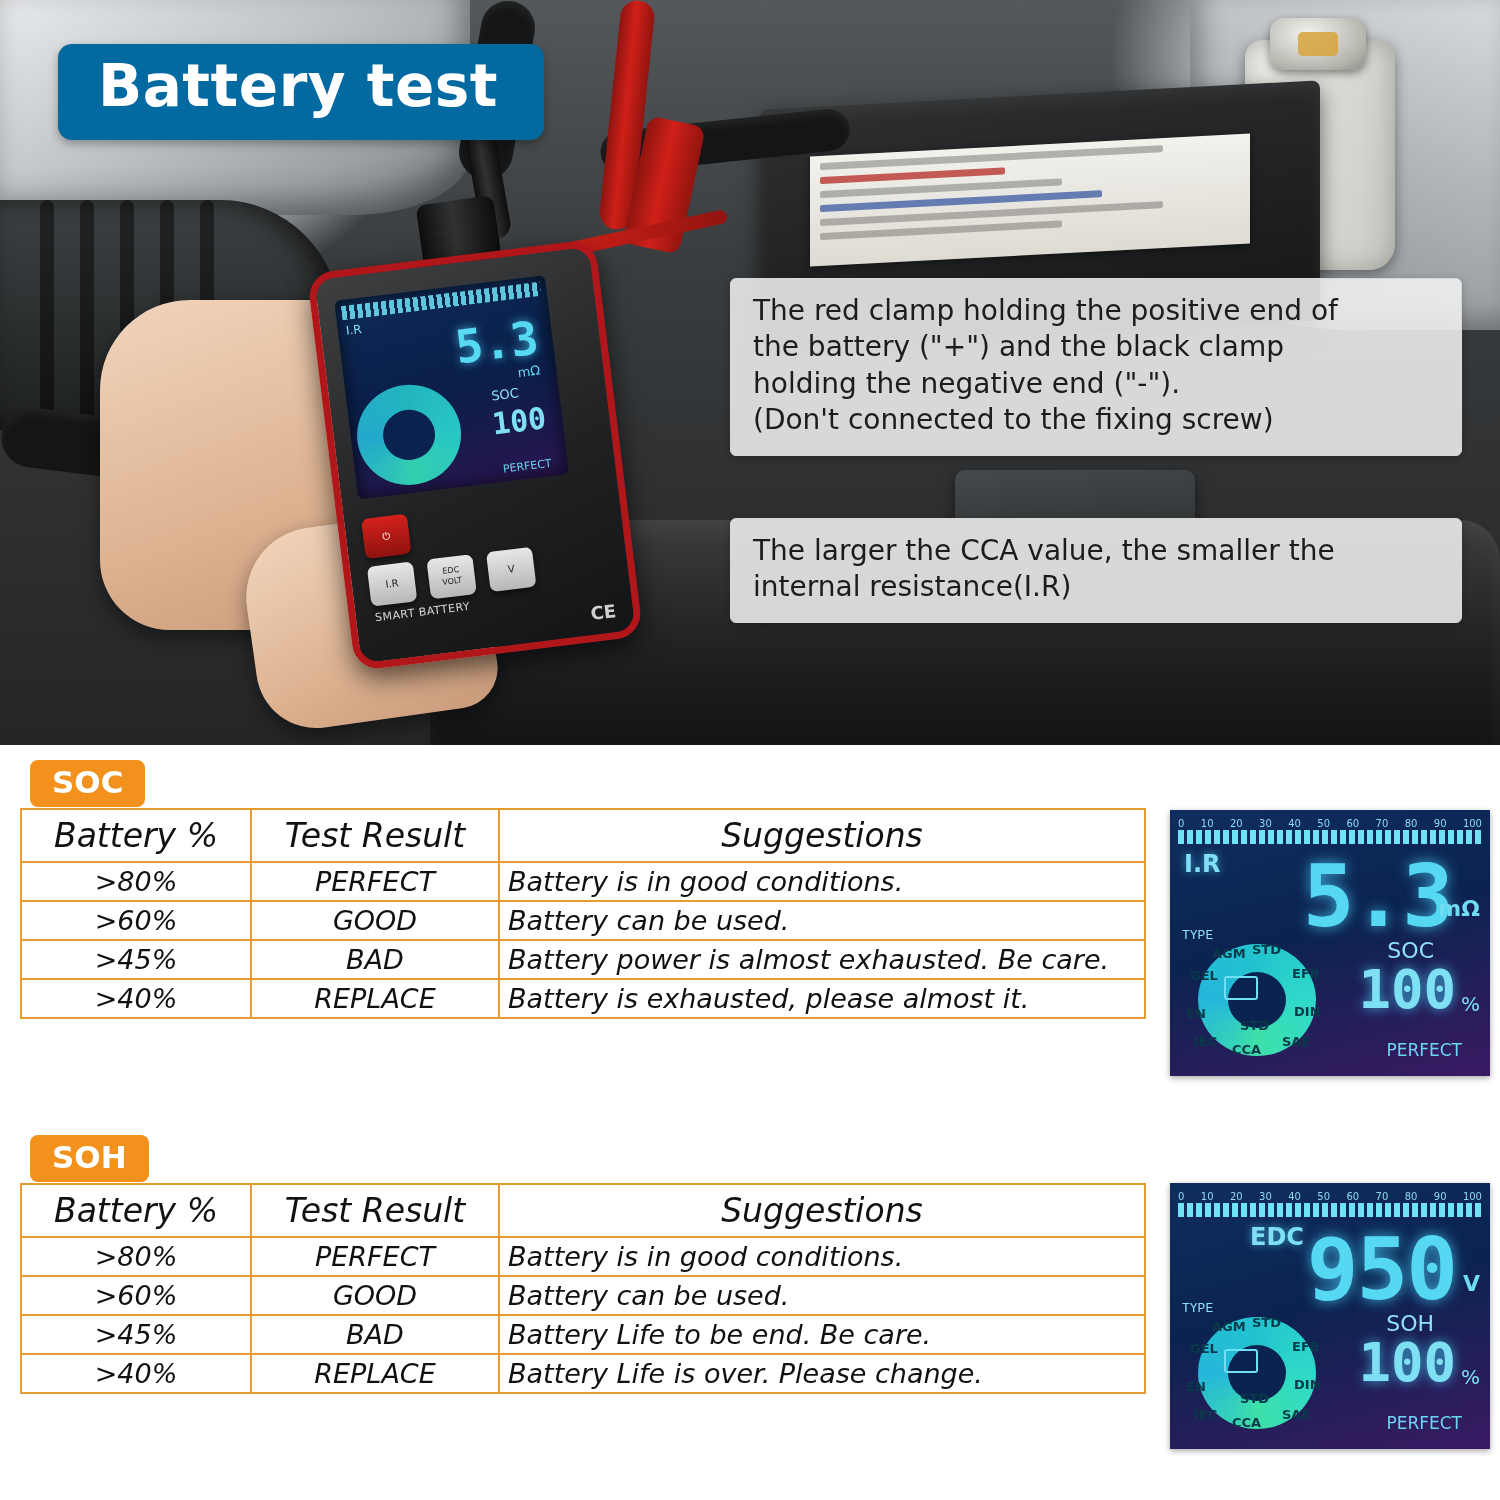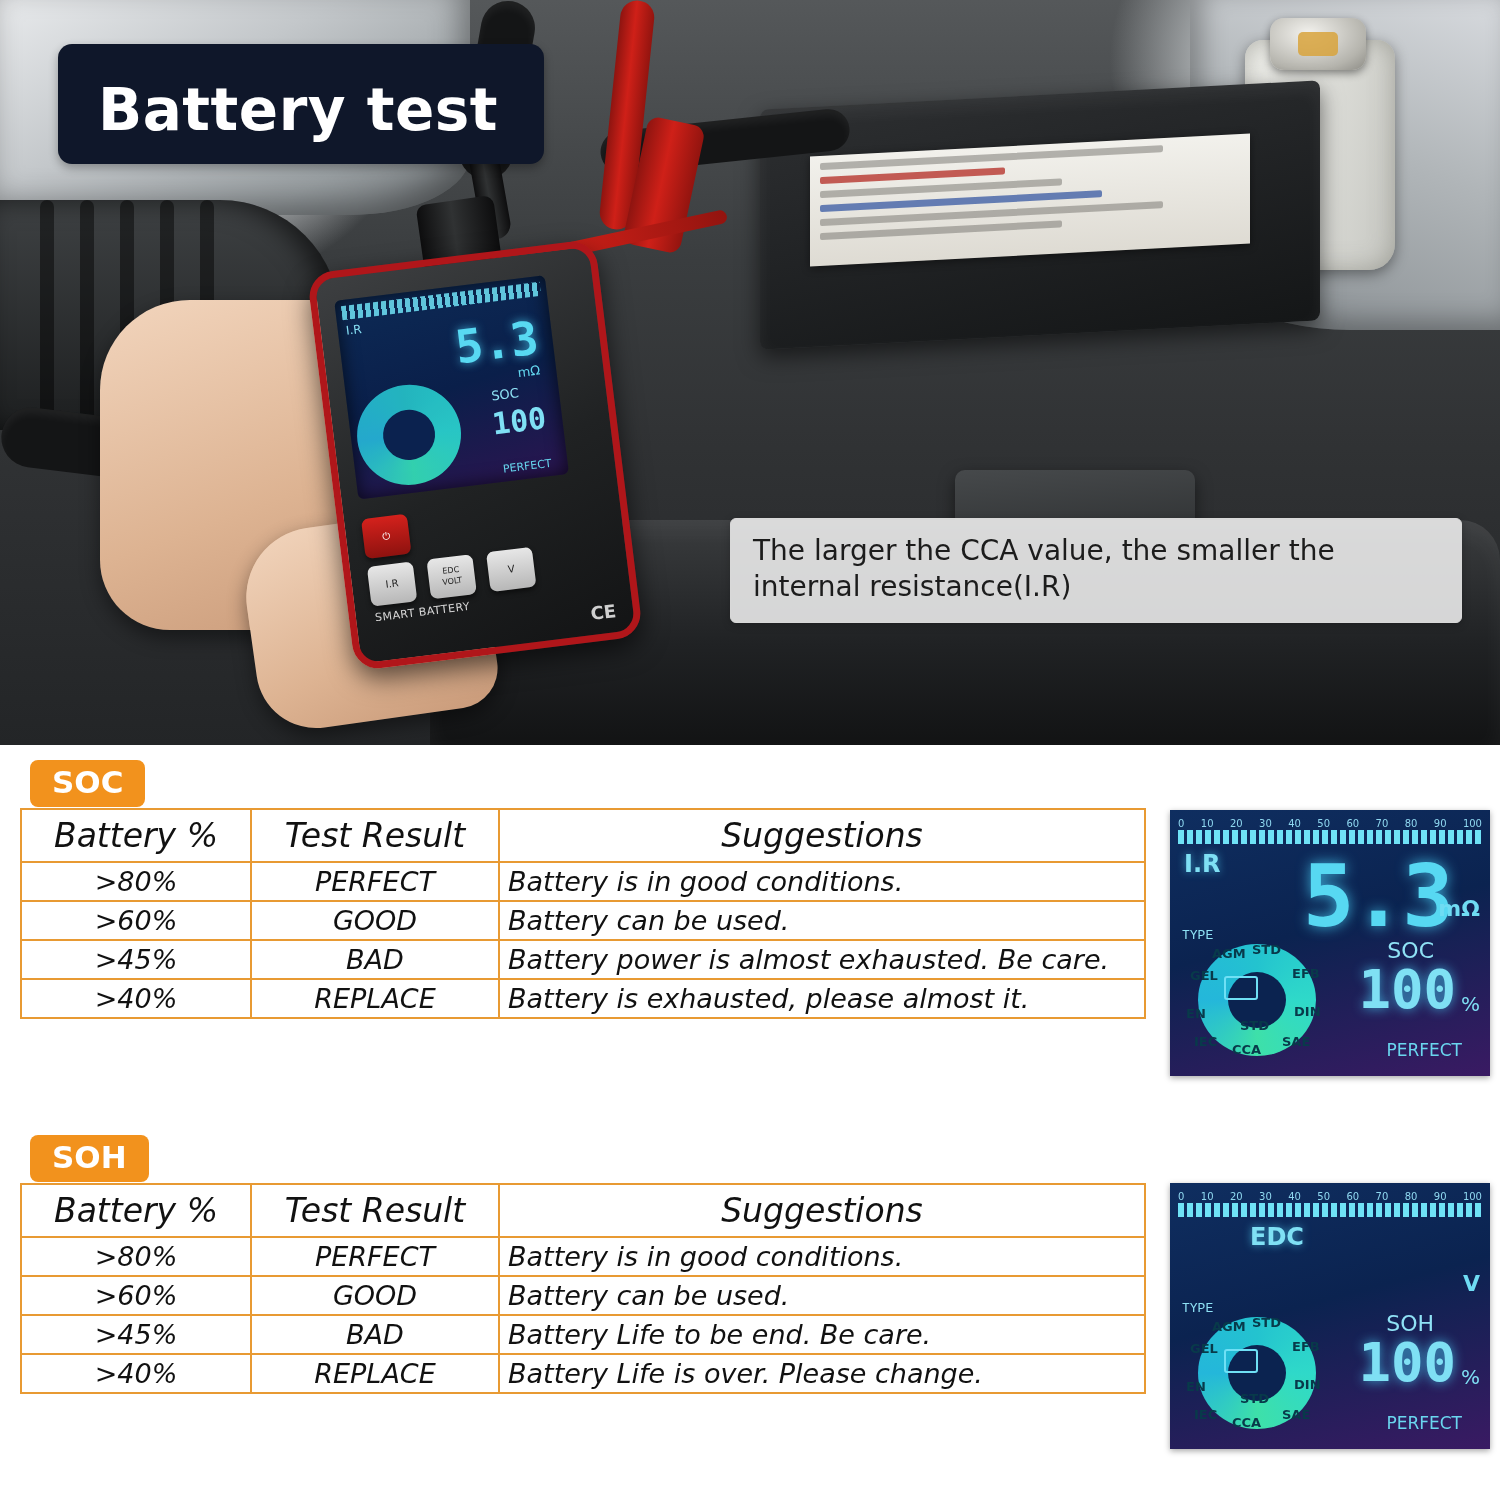--- a/index.html
+++ b/index.html
@@ -161,23 +161,23 @@
   
   .hand{
     position:absolute;background:linear-gradient(160deg,#f2d5bd,#ddb392 60%,#c99a79);
     border-radius:60px;
     box-shadow:0 8px 20px rgba(0,0,0,.45);
   }
 
   
   .title-pill{
     position:absolute;left:58px;top:44px;
-    background:#0f172a;
+    background:#0369a1;
     border-radius:14px;
-    padding:32px 46px 20px 40px;
+    padding:8px 46px 20px 40px;
     box-shadow:0 4px 10px rgba(0,0,0,.3);
   }
   .title-pill span{
     color:#ffffff;font-size:58px;font-weight:bold;letter-spacing:.5px;
     font-family:"DejaVu Sans", sans-serif;
   }
 
   
   .callout{
     position:absolute;
@@ -343,20 +343,26 @@
       <div class="key" style="left:120px;top:48px;">V</div>
     </div>
     <div class="meter-brand">SMART BATTERY</div>
     <div class="meter-ce">CE</div>
   </div>
 
   <div class="title-pill">
     <span>Battery test</span>
   </div>
 
+  <div class="callout callout-1">
+    The red clamp holding the positive end of<br>
+    the battery ("+") and the black clamp<br>
+    holding the negative end ("-").<br>
+    (Don't connected to the fixing screw)
+  </div>
   <div class="callout callout-2">
     The larger the CCA value, the smaller the<br>
     internal resistance(I.R)
   </div>
 </div>
 
 <div class="bottom">
 
   <div class="sec-pill" style="left:30px;top:15px;">
     <span>SOC</span>
@@ -488,20 +494,21 @@
         <span>50</span>
         <span>60</span>
         <span>70</span>
         <span>80</span>
         <span>90</span>
         <span>100</span>
       </div>
       <div class="bars"></div>
     </div>
     <div class="tag" style="left:80px;">EDC</div>
+    <div class="big" style="right:34px;">950</div>
     <div class="bigunit" style="top:88px;">V</div>
     <div class="soclabel">SOH</div>
     <div class="pct">100</div>
     <div class="pctmark">%</div>
     <div class="perfect">PERFECT</div>
     <div class="typebox">
       <div class="type-title">TYPE</div>
       <div class="ring"></div>
       <div class="bat"></div>
       <div class="tl" style="left:32px;top:16px;">AGM</div>

